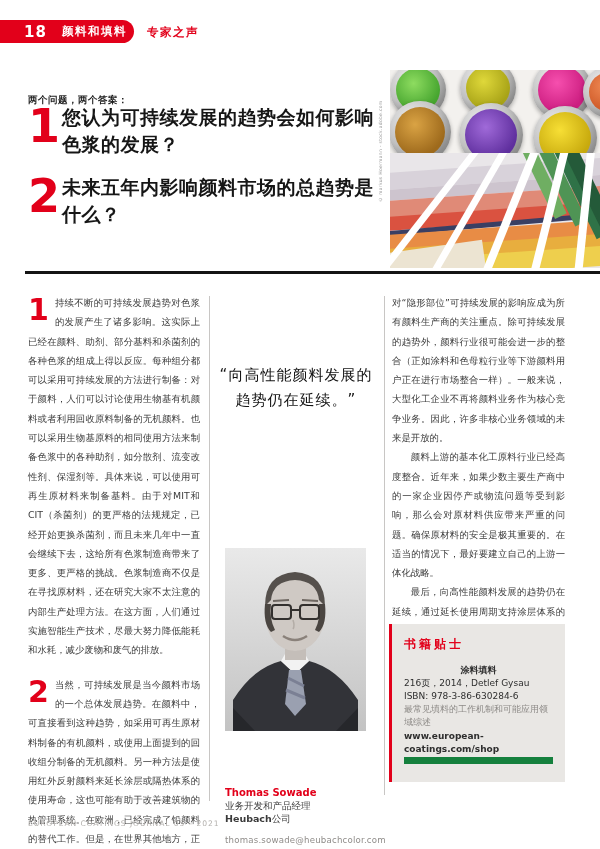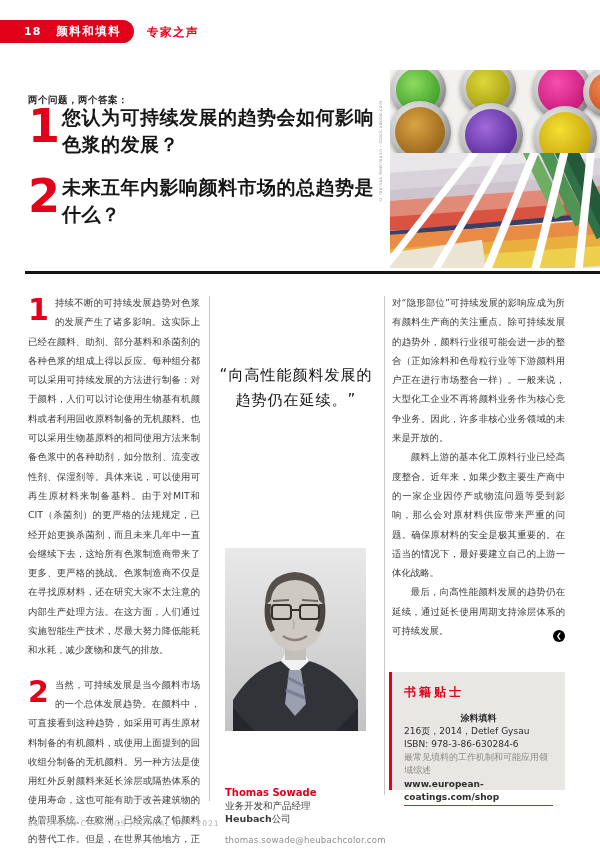--- a/index.html
+++ b/index.html
@@ -1,21 +1,21 @@
 <!DOCTYPE html>
 <html><head>
 <meta charset="utf-8">
 <style>
   html,body{margin:0;padding:0;background:#888;}
   .page{position:relative;width:600px;height:849px;background:#fff;overflow:hidden;
         font-family:"DejaVu Sans","Liberation Sans",sans-serif;}
   
   .badge{position:absolute;left:0;top:20px;height:23px;width:134px;background:#e2001a;
          border-radius:0 12px 12px 0;display:flex;align-items:center;color:#fff;}
-  .badge-num{margin-left:24px;font-size:11px;font-weight:700;letter-spacing:1px;}
+  .badge-num{margin-left:24px;font-size:15px;font-weight:700;letter-spacing:1px;}
   .badge-lbl{margin-left:15px;font-size:11.5px;font-weight:700;letter-spacing:1.5px;}
   .section-label{position:absolute;left:147px;top:25px;color:#e2001a;font-weight:700;
                  font-size:11.5px;letter-spacing:1.5px;}
   .lead{position:absolute;left:28px;top:94px;font-size:9.5px;font-weight:700;color:#1c1c1c;letter-spacing:0.5px;}
   
   .q{position:absolute;left:28px;width:362px;display:flex;}
   .q1{top:102px;} .q2{top:172px;}
   .qnum{color:#e2001a;font-size:46px;font-weight:700;line-height:48px;width:34px;flex:none;}
   .qtext{font-size:19px;font-weight:700;color:#161616;line-height:27px;letter-spacing:0.5px;padding-top:2px;}
   
@@ -45,27 +45,27 @@
   .caption{position:absolute;left:225px;top:742px;width:148px;text-align:left;font-size:9.5px;line-height:13px;}
   .cap-name{color:#e2001a;font-weight:700;font-size:10px;margin-top:44px;}
   .cap-role,.cap-co{color:#3b3b3b;}
   .cap-co b{font-weight:700;}
   .cap-email{display:inline-block;font-size:8.6px;color:#8f8c89;border-bottom:1px solid #a5a2a0;
              padding-bottom:19px;margin-top:9px;letter-spacing:0.2px;}
   .marker-row{text-align:right;margin-top:-15px;}
   .end-circle{display:inline-flex;width:12px;height:12px;border-radius:50%;background:#000;color:#fff;
               font-size:7px;line-height:12px;align-items:center;justify-content:center;}
   
-  .bookbox{position:absolute;left:389px;top:672px;width:176px;height:118px;background:#e9e7e4;
+  .bookbox{position:absolute;left:389px;top:624px;width:176px;height:158px;background:#e9e7e4;
            border-left:3px solid #e2001a;box-sizing:border-box;padding:12px 12px 0 12px;}
   .bb-title{color:#e2001a;font-weight:700;font-size:12px;letter-spacing:3px;margin-bottom:11px;}
   .bb-line{font-size:9px;line-height:13px;color:#2e2e2e;}
   .bb-bold{font-weight:700;text-align:center;}
   .bb-desc{color:#8d8a87;}
-  .bb-url{font-weight:700;border-bottom:1px solid #15803d;display:inline-block;padding-bottom:1px;margin-top:1px;}
+  .bb-url{font-weight:700;border-bottom:7px solid #15803d;display:inline-block;padding-bottom:1px;margin-top:1px;}
   .footer{position:absolute;left:28px;top:819px;font-size:7.6px;letter-spacing:0.9px;color:#b3b0ad;}
 </style>
 </head>
 <body>
 
 <div class="page">
 
   <div class="badge">
     <span class="badge-num">18</span>
     <span class="badge-lbl">颜料和填料</span>

